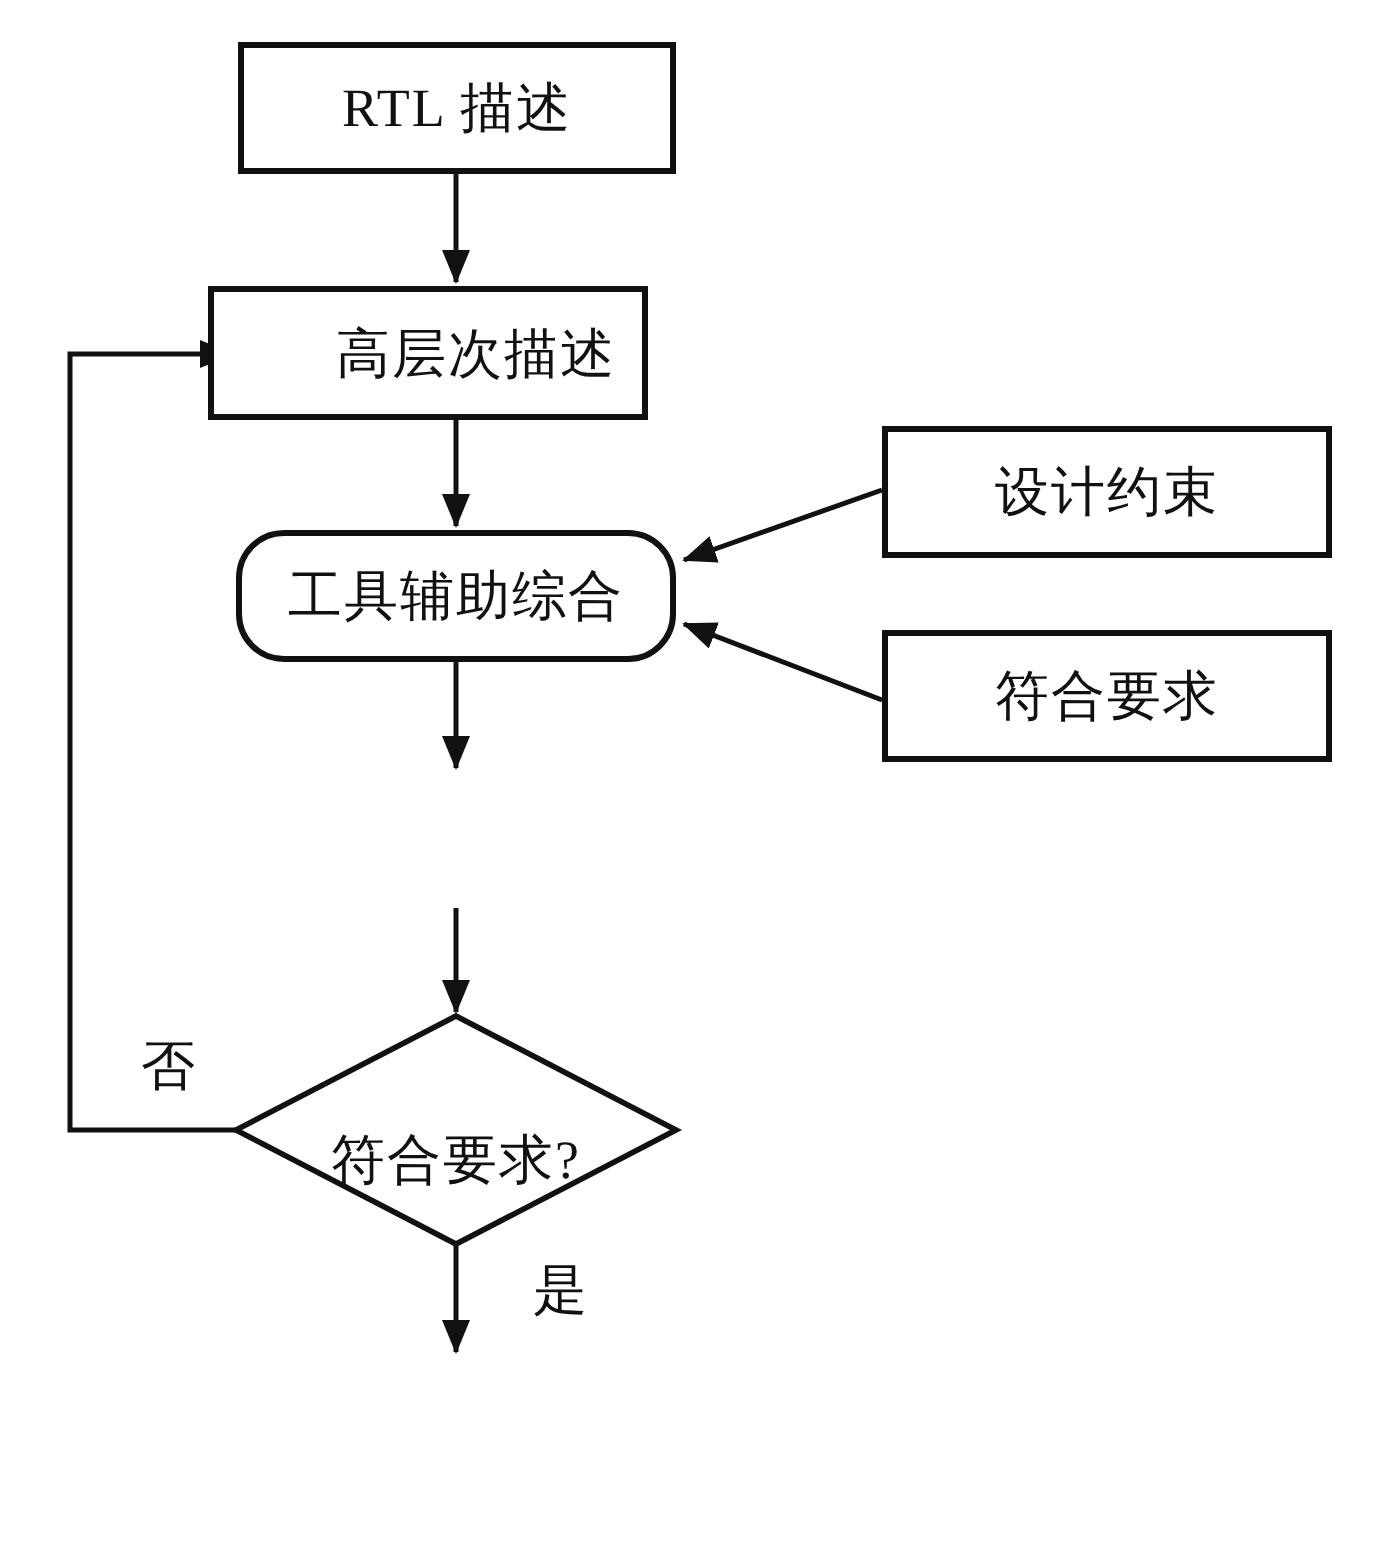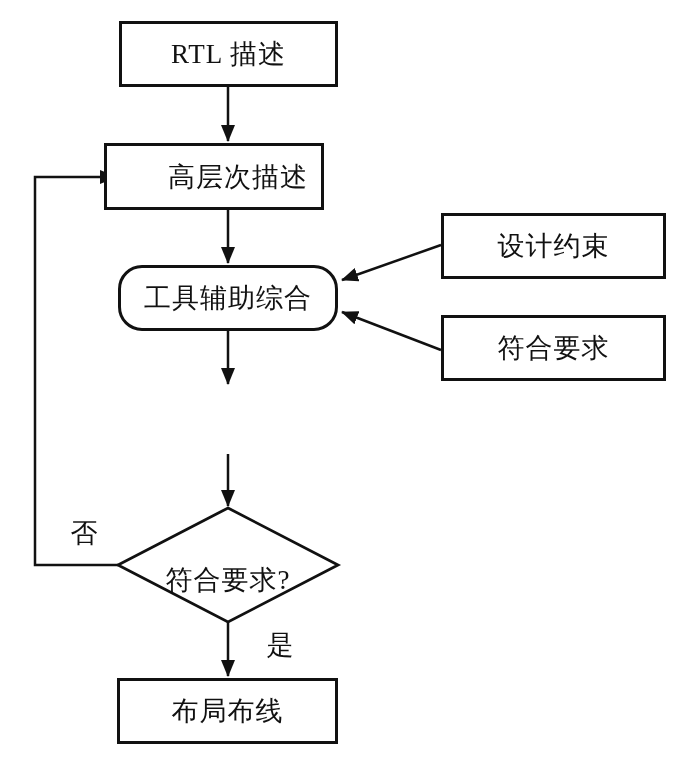--- a/index.html
+++ b/index.html
@@ -107,23 +107,20 @@
 
   <div class="node-box box-stdcell">
     <span>符合要求</span>
   </div>
 
 
   <div class="diamond-label">
     <span>符合要求?</span>
   </div>
 
-  <div class="node-box box-pnr">
-    <span>布局布线</span>
-  </div>
 
   <div class="edge-label edge-label-no">
     <span>否</span>
   </div>
 
   <div class="edge-label edge-label-yes">
     <span>是</span>
   </div>
 
 </div>

